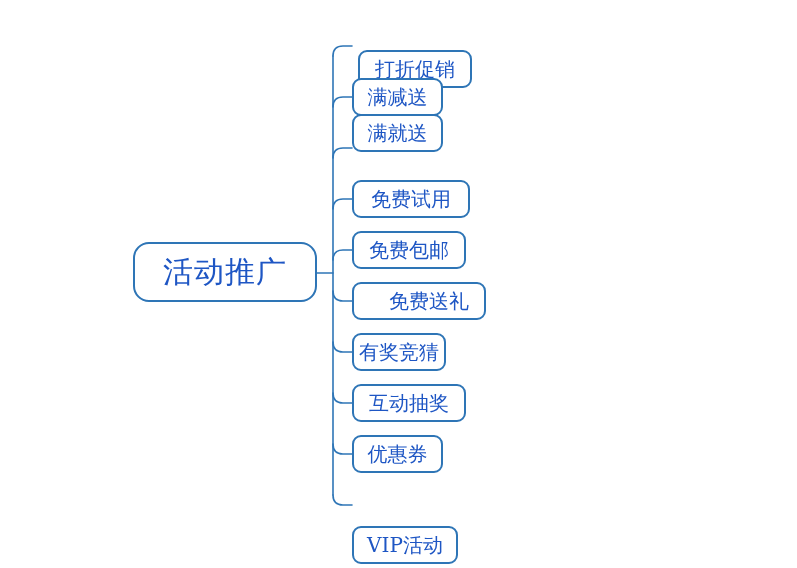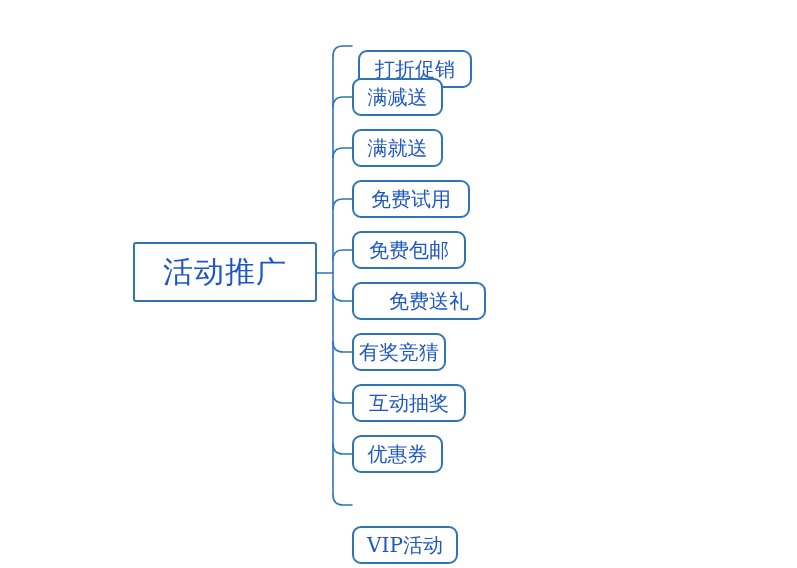--- a/index.html
+++ b/index.html
@@ -37,21 +37,21 @@
     display: flex;
     align-items: center;
     justify-content: center;
     white-space: nowrap;
   }
   .root-node {
     left: 133px;
     top: 242px;
     width: 184px;
     height: 60px;
-    border-radius: 3px;
+    border-radius: 16px;
     font-size: 30px;
     letter-spacing: 1px;
   }
   .child-node {
     height: 38px;
     border-radius: 9px;
     font-size: 20px;
   }
 </style>
 </head>
@@ -76,21 +76,21 @@
     <path d="M 352 454 L 343 454 Q 333 454 333 444"></path>
     <path d="M 352 505 L 343 505 Q 333 505 333 495"></path>
   </svg>
 
   <div class="node root-node">活动推广</div>
 
   <div class="node child-node" style="left:358px; top:27px;  width:114px;margin-top:23px;">打折促销</div>
 
   <div class="node child-node" style="left:352px; top:78px;  width:91px;">满减送</div>
 
-  <div class="node child-node" style="left:352px; top:129px; width:91px;">满就送</div>
+  <div class="node child-node" style="left:352px; top:114px; width:91px;">满就送</div>
 
   <div class="node child-node" style="left:352px; top:180px; width:118px;text-align:right;">免费试用</div>
 
   <div class="node child-node" style="left:352px; top:231px; width:114px;">免费包邮</div>
 
   <div class="node child-node" style="left:352px; top:282px; width:134px;padding-left:20px;">免费送礼</div>
 
   <div class="node child-node" style="left:352px; top:333px; width:94px;">有奖竞猜</div>
 
   <div class="node child-node" style="left:352px; top:384px; width:114px;">互动抽奖</div>

